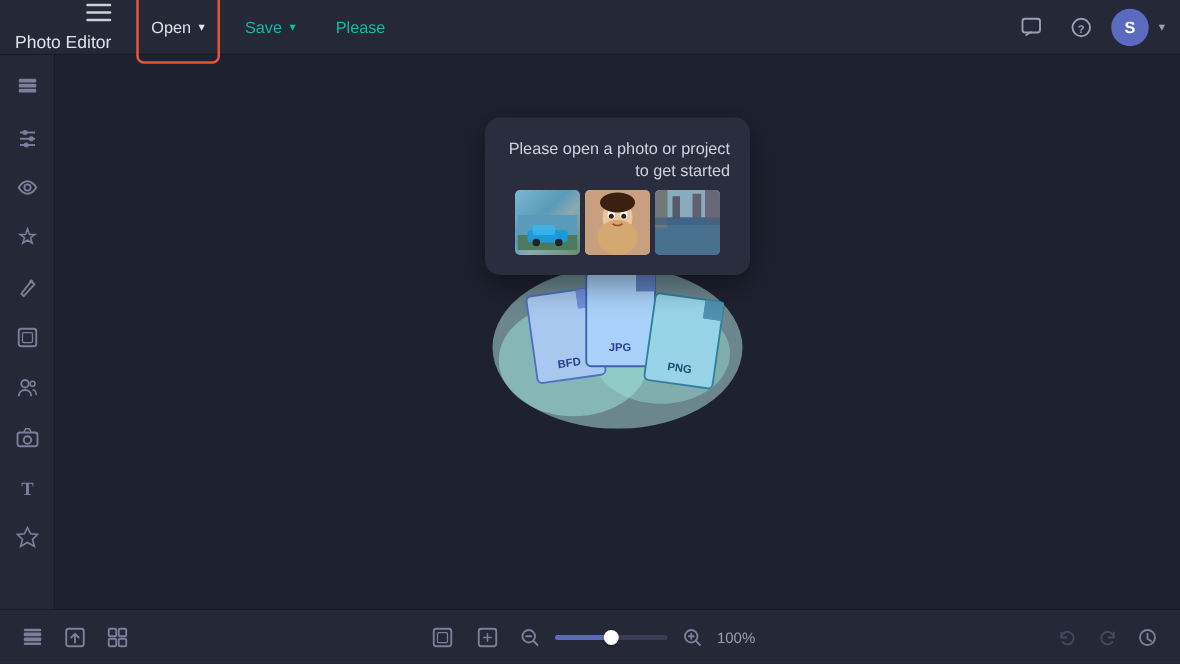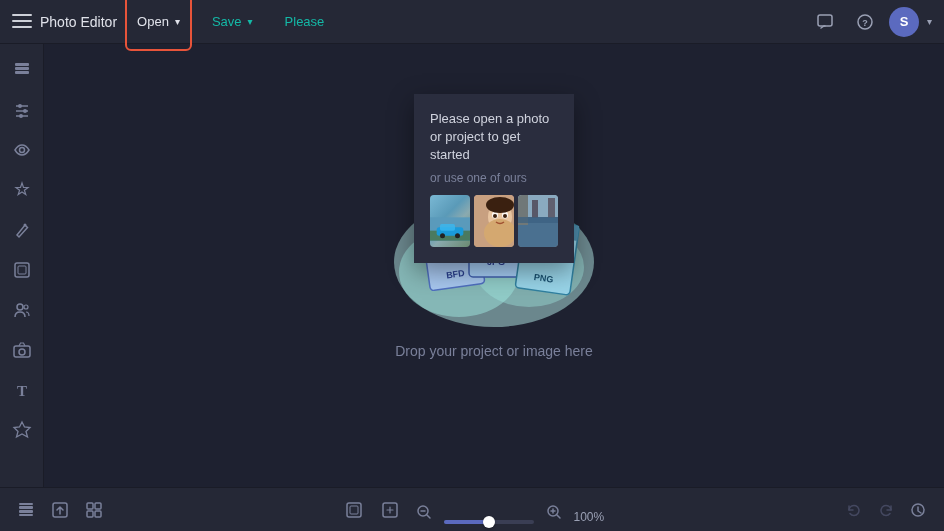--- a/index.html
+++ b/index.html
@@ -20,22 +20,24 @@
       display: flex;
       align-items: center;
       padding: 0 12px;
       gap: 8px;
       border-bottom: 1px solid #1a1c27;
       position: relative;
       z-index: 100;
     }
     .header-logo {
       display: flex;
-      align-items: flex-start;
+      align-items: flex-end;
       gap: 8px;
+      margin-right: 12px;
+      flex-direction: column;
     }
     .menu-icon {
       width: 20px;
       height: 14px;
       display: flex;
       flex-direction: column;
       justify-content: space-between;
     }
     .menu-icon span {
       display: block;
@@ -157,27 +159,27 @@
       font-size: 14px;
       color: #7a809a;
     }
 
     
     .popup {
       position: absolute;
       top: 50px;
       left: 50%;
       transform: translateX(-50%);
-      width: 160px;
+      width: 212px;
       background: #2a2d3e;
-      border-radius: 0;
+      border-radius: 12px;
       padding: 16px;
       box-shadow: 0 8px 24px rgba(0,0,0,0.4);
       z-index: 200;
-      text-align: left;
+      text-align: right;
     }
     .popup-title {
       font-size: 13px;
       color: #d0d3de;
       line-height: 1.4;
       margin-bottom: 6px;
     }
     .popup-sub {
       font-size: 12px;
       color: #7a809a;
@@ -247,21 +249,21 @@
     }
     .bottom-center {
       flex: 1;
       display: flex;
       align-items: center;
       justify-content: center;
       gap: 10px;
     }
     .zoom-controls {
       display: flex;
-      align-items: flex-end;
+      align-items: center;
       gap: 8px;
     }
     .zoom-btn {
       width: 24px;
       height: 24px;
       display: flex;
       align-items: center;
       justify-content: center;
       cursor: pointer;
       color: #7a809a;
@@ -430,21 +432,20 @@
       <svg width="20" height="20" viewBox="0 0 20 20" fill="none">
         <polygon points="10,2 12.5,7 18,7.5 14,11.5 15.5,17 10,14 4.5,17 6,11.5 2,7.5 7.5,7" stroke="#7a809a" stroke-width="1.3" fill="none"></polygon>
       </svg>
     </div>
   </div>
 
   <div class="canvas-area">
 
     <div class="popup">
       <p class="popup-title">Please open a photo or project to get started</p>
-      <p class="popup-sub">or use one of ours</p>
       <div class="popup-thumbs">
         <div class="popup-thumb">
           <div class="thumb-car">
             <svg width="48" height="28" viewBox="0 0 48 28">
               <rect x="0" y="0" width="48" height="28" fill="#5a9abb"></rect>
               <rect x="0" y="16" width="48" height="12" fill="#4a7a60"></rect>
               <rect x="8" y="12" width="32" height="10" rx="3" fill="#1a9ad9"></rect>
               <rect x="12" y="8" width="18" height="8" rx="2" fill="#3ab8f0" opacity="0.8"></rect>
               <circle cx="15" cy="22" r="3" fill="#222"></circle>
               <circle cx="33" cy="22" r="3" fill="#222"></circle>
@@ -505,21 +506,20 @@
         </g>
 
         <g transform="translate(135, 40) rotate(8, 35, 50)">
           <rect x="5" y="10" width="55" height="70" rx="4" fill="#98d4e8" stroke="#3080a0" stroke-width="1.5"></rect>
           <path d="M45 10 L60 25 L45 25 Z" fill="#5090b0"></path>
           <rect x="45" y="10" width="15" height="15" rx="1" fill="#5090b0"></rect>
           <text x="32" y="70" text-anchor="middle" fill="#185070" font-size="9" font-weight="bold" font-family="sans-serif">PNG</text>
         </g>
       </svg>
 
-      <span class="drop-text">Drop your project or image here</span>
     </div>
   </div>
 </div>
 
 <div class="bottom-bar">
   <div class="bottom-left">
     <div class="bottom-icon">
       <svg width="18" height="18" viewBox="0 0 18 18" fill="none">
         <rect x="2" y="5" width="14" height="3" rx="1" fill="#7a809a"></rect>
         <rect x="2" y="2" width="14" height="2" rx="1" fill="#7a809a"></rect>

